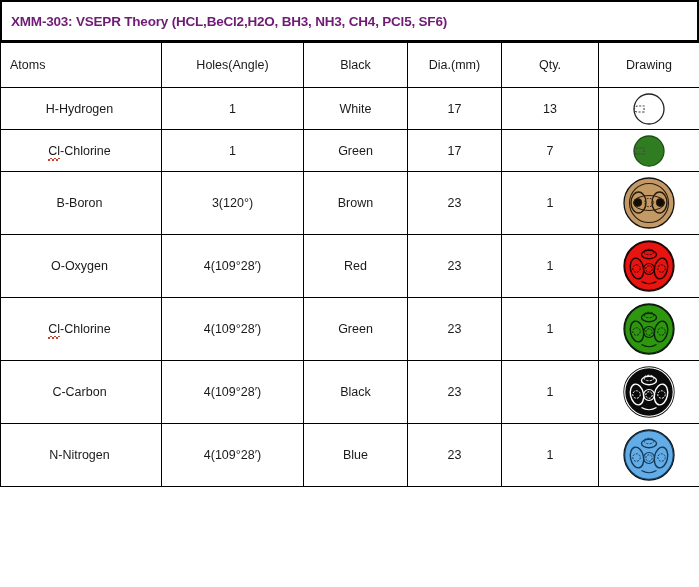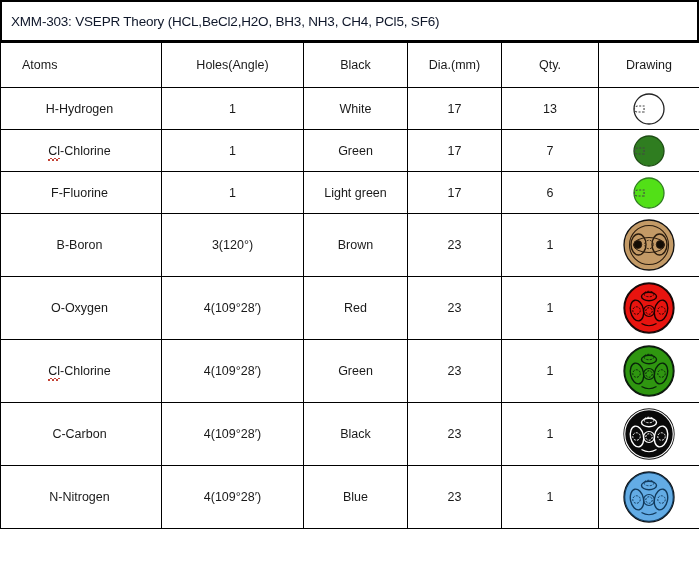--- a/index.html
+++ b/index.html
@@ -19,24 +19,24 @@
     border-left:2px solid #000;
     border-right:2px solid #000;
     border-bottom:2px solid #000;
     box-sizing:border-box;
     display:flex;align-items:center;
     background:#ffffff;
   }
   .title-text{
     padding-left:9px;
     font-size:13.5px;
-    font-weight:normal;
+    font-weight:bold;
     letter-spacing:-0.2px;
     white-space:nowrap;
-    color:#0f172a;
+    color:#701a75;
   }
 
   
   table.grid{
     position:absolute;left:0;top:42px;
     width:699px;
     border-collapse:collapse;
     table-layout:fixed;
   }
   table.grid td, table.grid th{
@@ -50,21 +50,21 @@
     text-align:center;
     background:#ffffff;
   }
   thead th{
     background:#f0f0ee;
     font-weight:bold;
     font-size:13px;
     height:45px;
     color:#0d0d0d;
   }
-  thead th.left{ text-align:left; padding-left:21px;}
+  thead th.left{ text-align:left; padding-left:9px;}
   tbody td.left{ text-align:center; padding-left:3px;}
   tbody tr.short td{height:42px;}
   tbody tr.tall  td{height:63px;}
 
   
   .squig{
     position:relative;
     display:inline-block;
   }
   .squig::after{
@@ -140,37 +140,20 @@
             <div class="ball-wrap">
               <svg class="ball" width="34" height="34" viewBox="0 0 34 34">
                 <circle cx="17" cy="17" r="15" fill="#2f7d20" stroke="#1d4c14" stroke-width="1.3"></circle>
                 <g transform="translate(8.75,17) rotate(180)">
                   <path d="M -3.3 -3 H 3.3 A 3 3 0 0 1 3.3 3 H -3.3 Z" fill="none" stroke="#444" stroke-width="1.1" stroke-dasharray="2 1.5"></path>
                 </g>
               </svg>
             </div>
           </td>
         </tr>
-        <tr class="short">
-          <td class="left">F-Fluorine</td>
-          <td>1</td>
-          <td>Light green</td>
-          <td>17</td>
-          <td>6</td>
-          <td class="draw">
-            <div class="ball-wrap">
-              <svg class="ball" width="34" height="34" viewBox="0 0 34 34">
-                <circle cx="17" cy="17" r="15" fill="#52e017" stroke="#2f7d20" stroke-width="1.3"></circle>
-                <g transform="translate(8.75,17) rotate(180)">
-                  <path d="M -3.3 -3 H 3.3 A 3 3 0 0 1 3.3 3 H -3.3 Z" fill="none" stroke="#444" stroke-width="1.1" stroke-dasharray="2 1.5"></path>
-                </g>
-              </svg>
-            </div>
-          </td>
-        </tr>
         <tr class="tall">
           <td class="left">B-Boron</td>
           <td>3(120°)</td>
           <td>Brown</td>
           <td>23</td>
           <td>1</td>
           <td class="draw">
             <div class="ball-wrap">
               <svg class="ball" width="54" height="54" viewBox="0 0 54 54">
                 <circle cx="27" cy="27" r="25" fill="#c39a66" stroke="#111" stroke-width="1.3"></circle>

